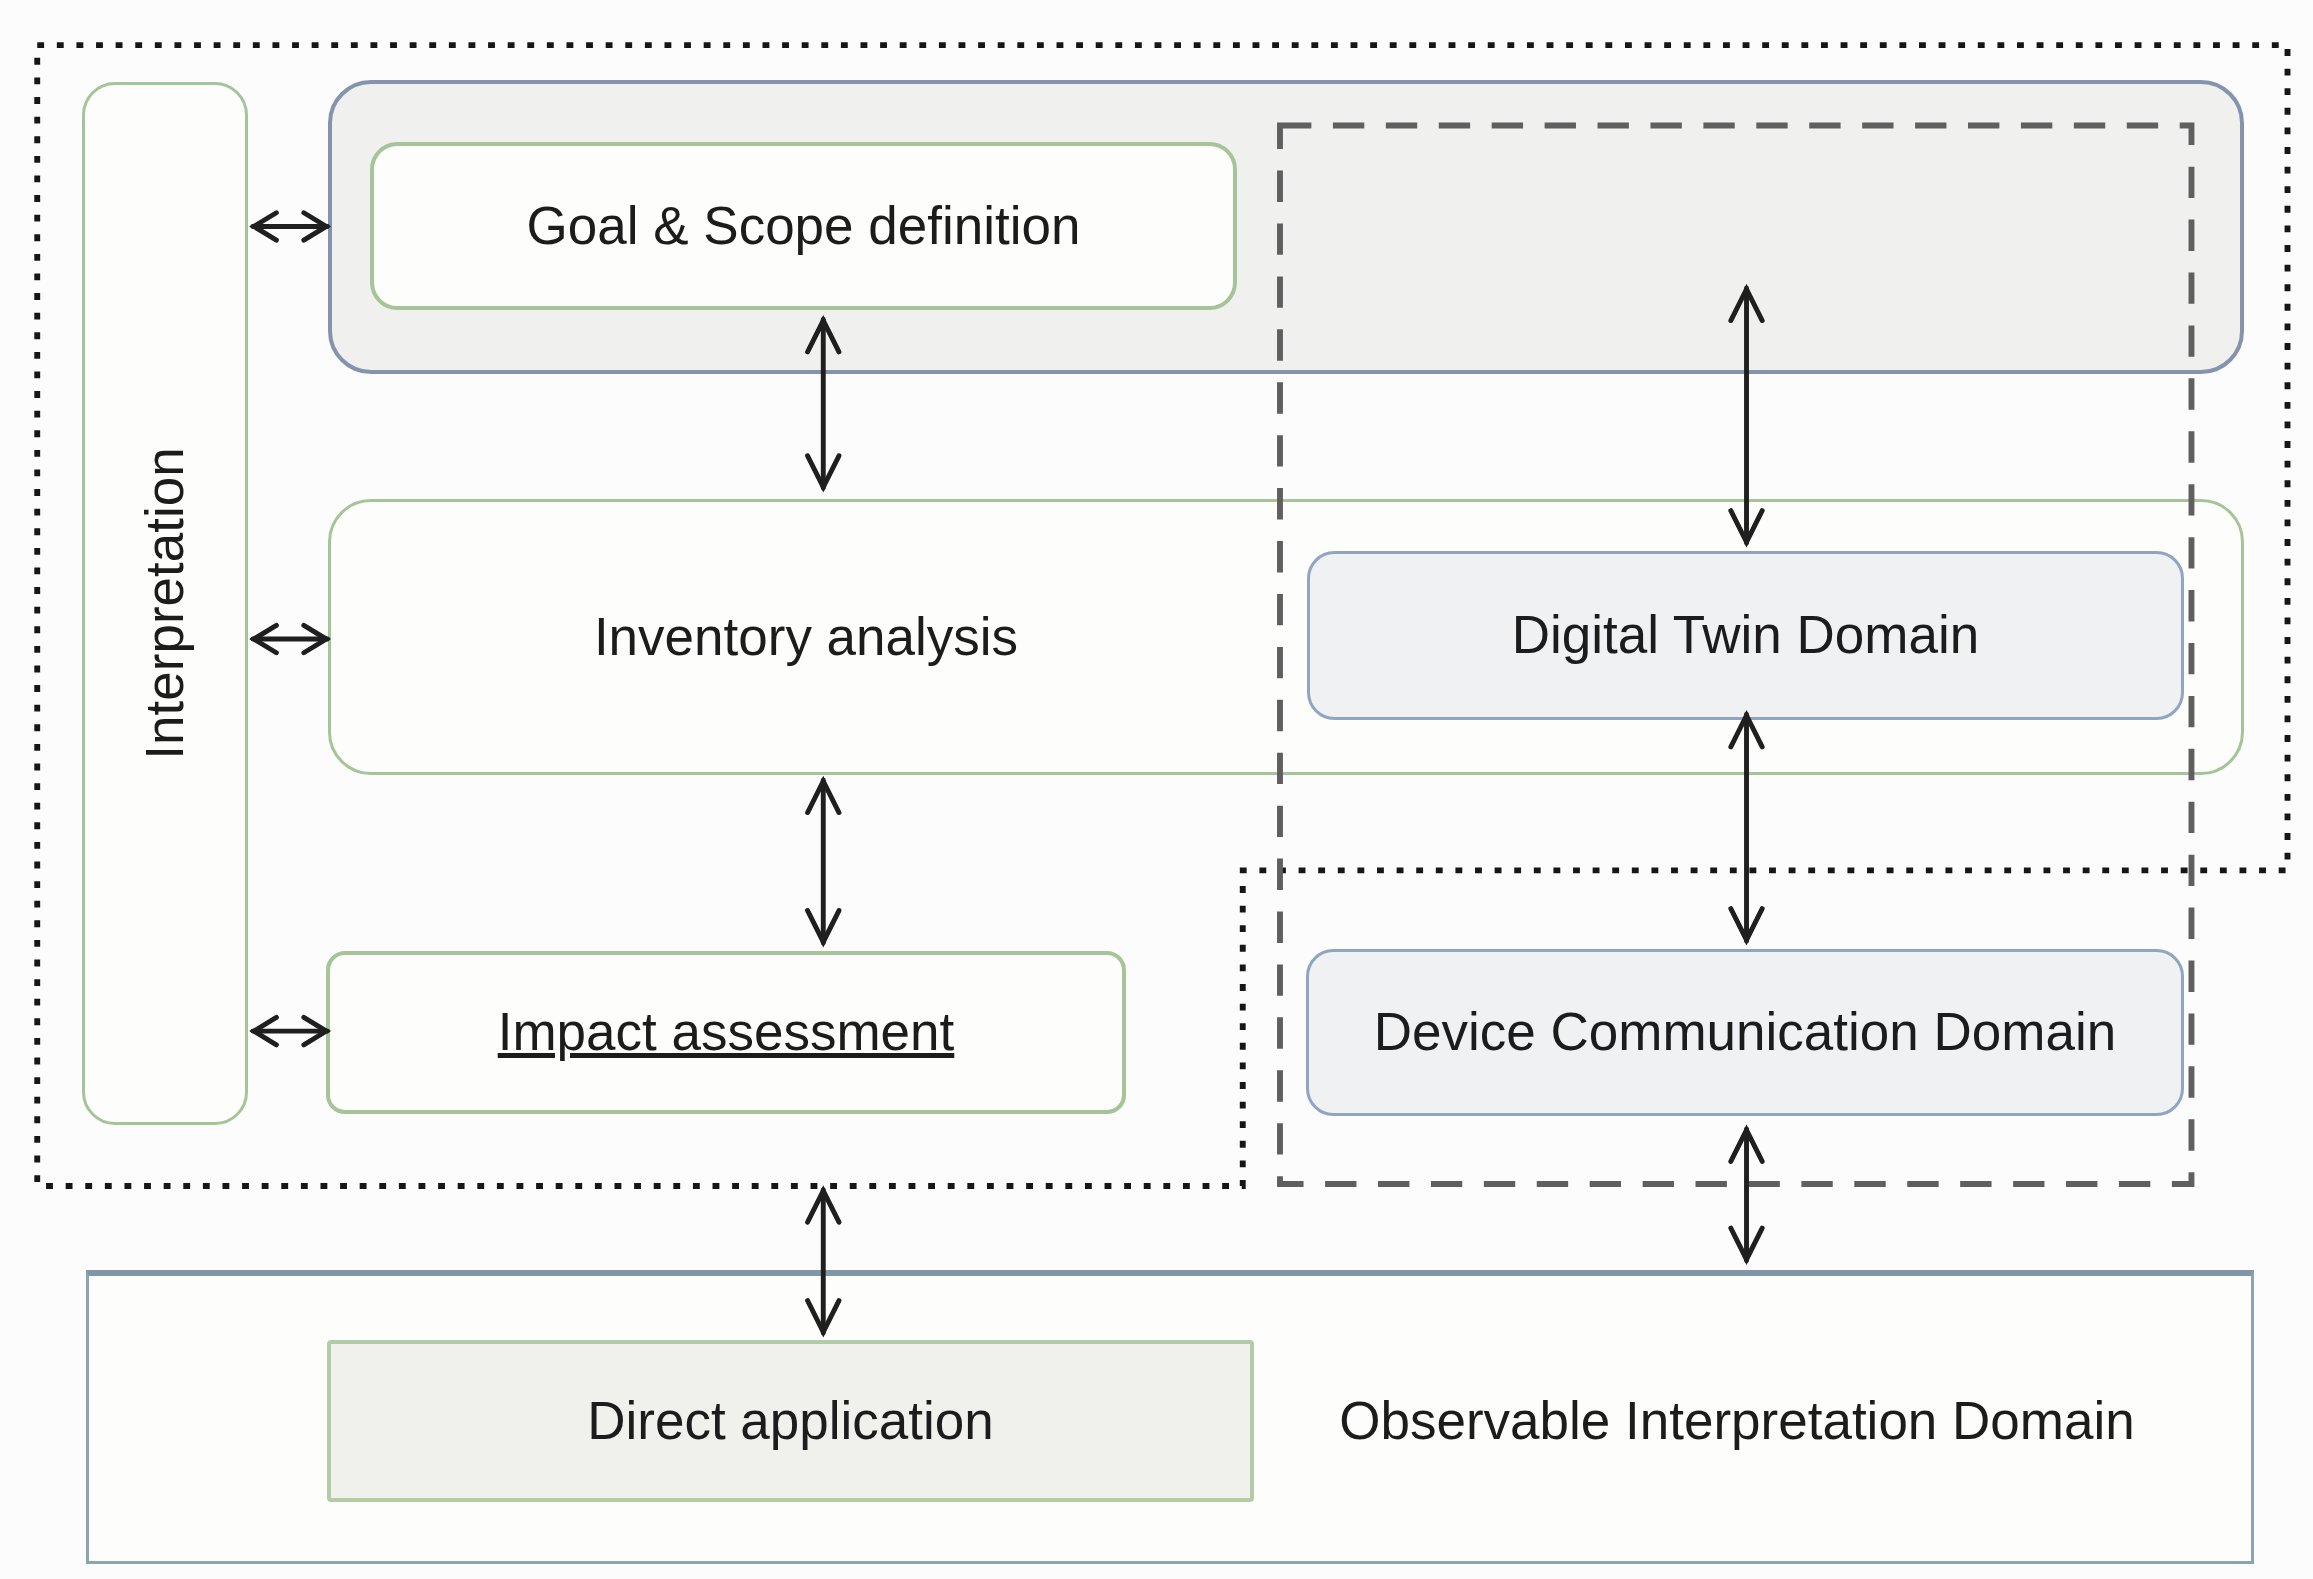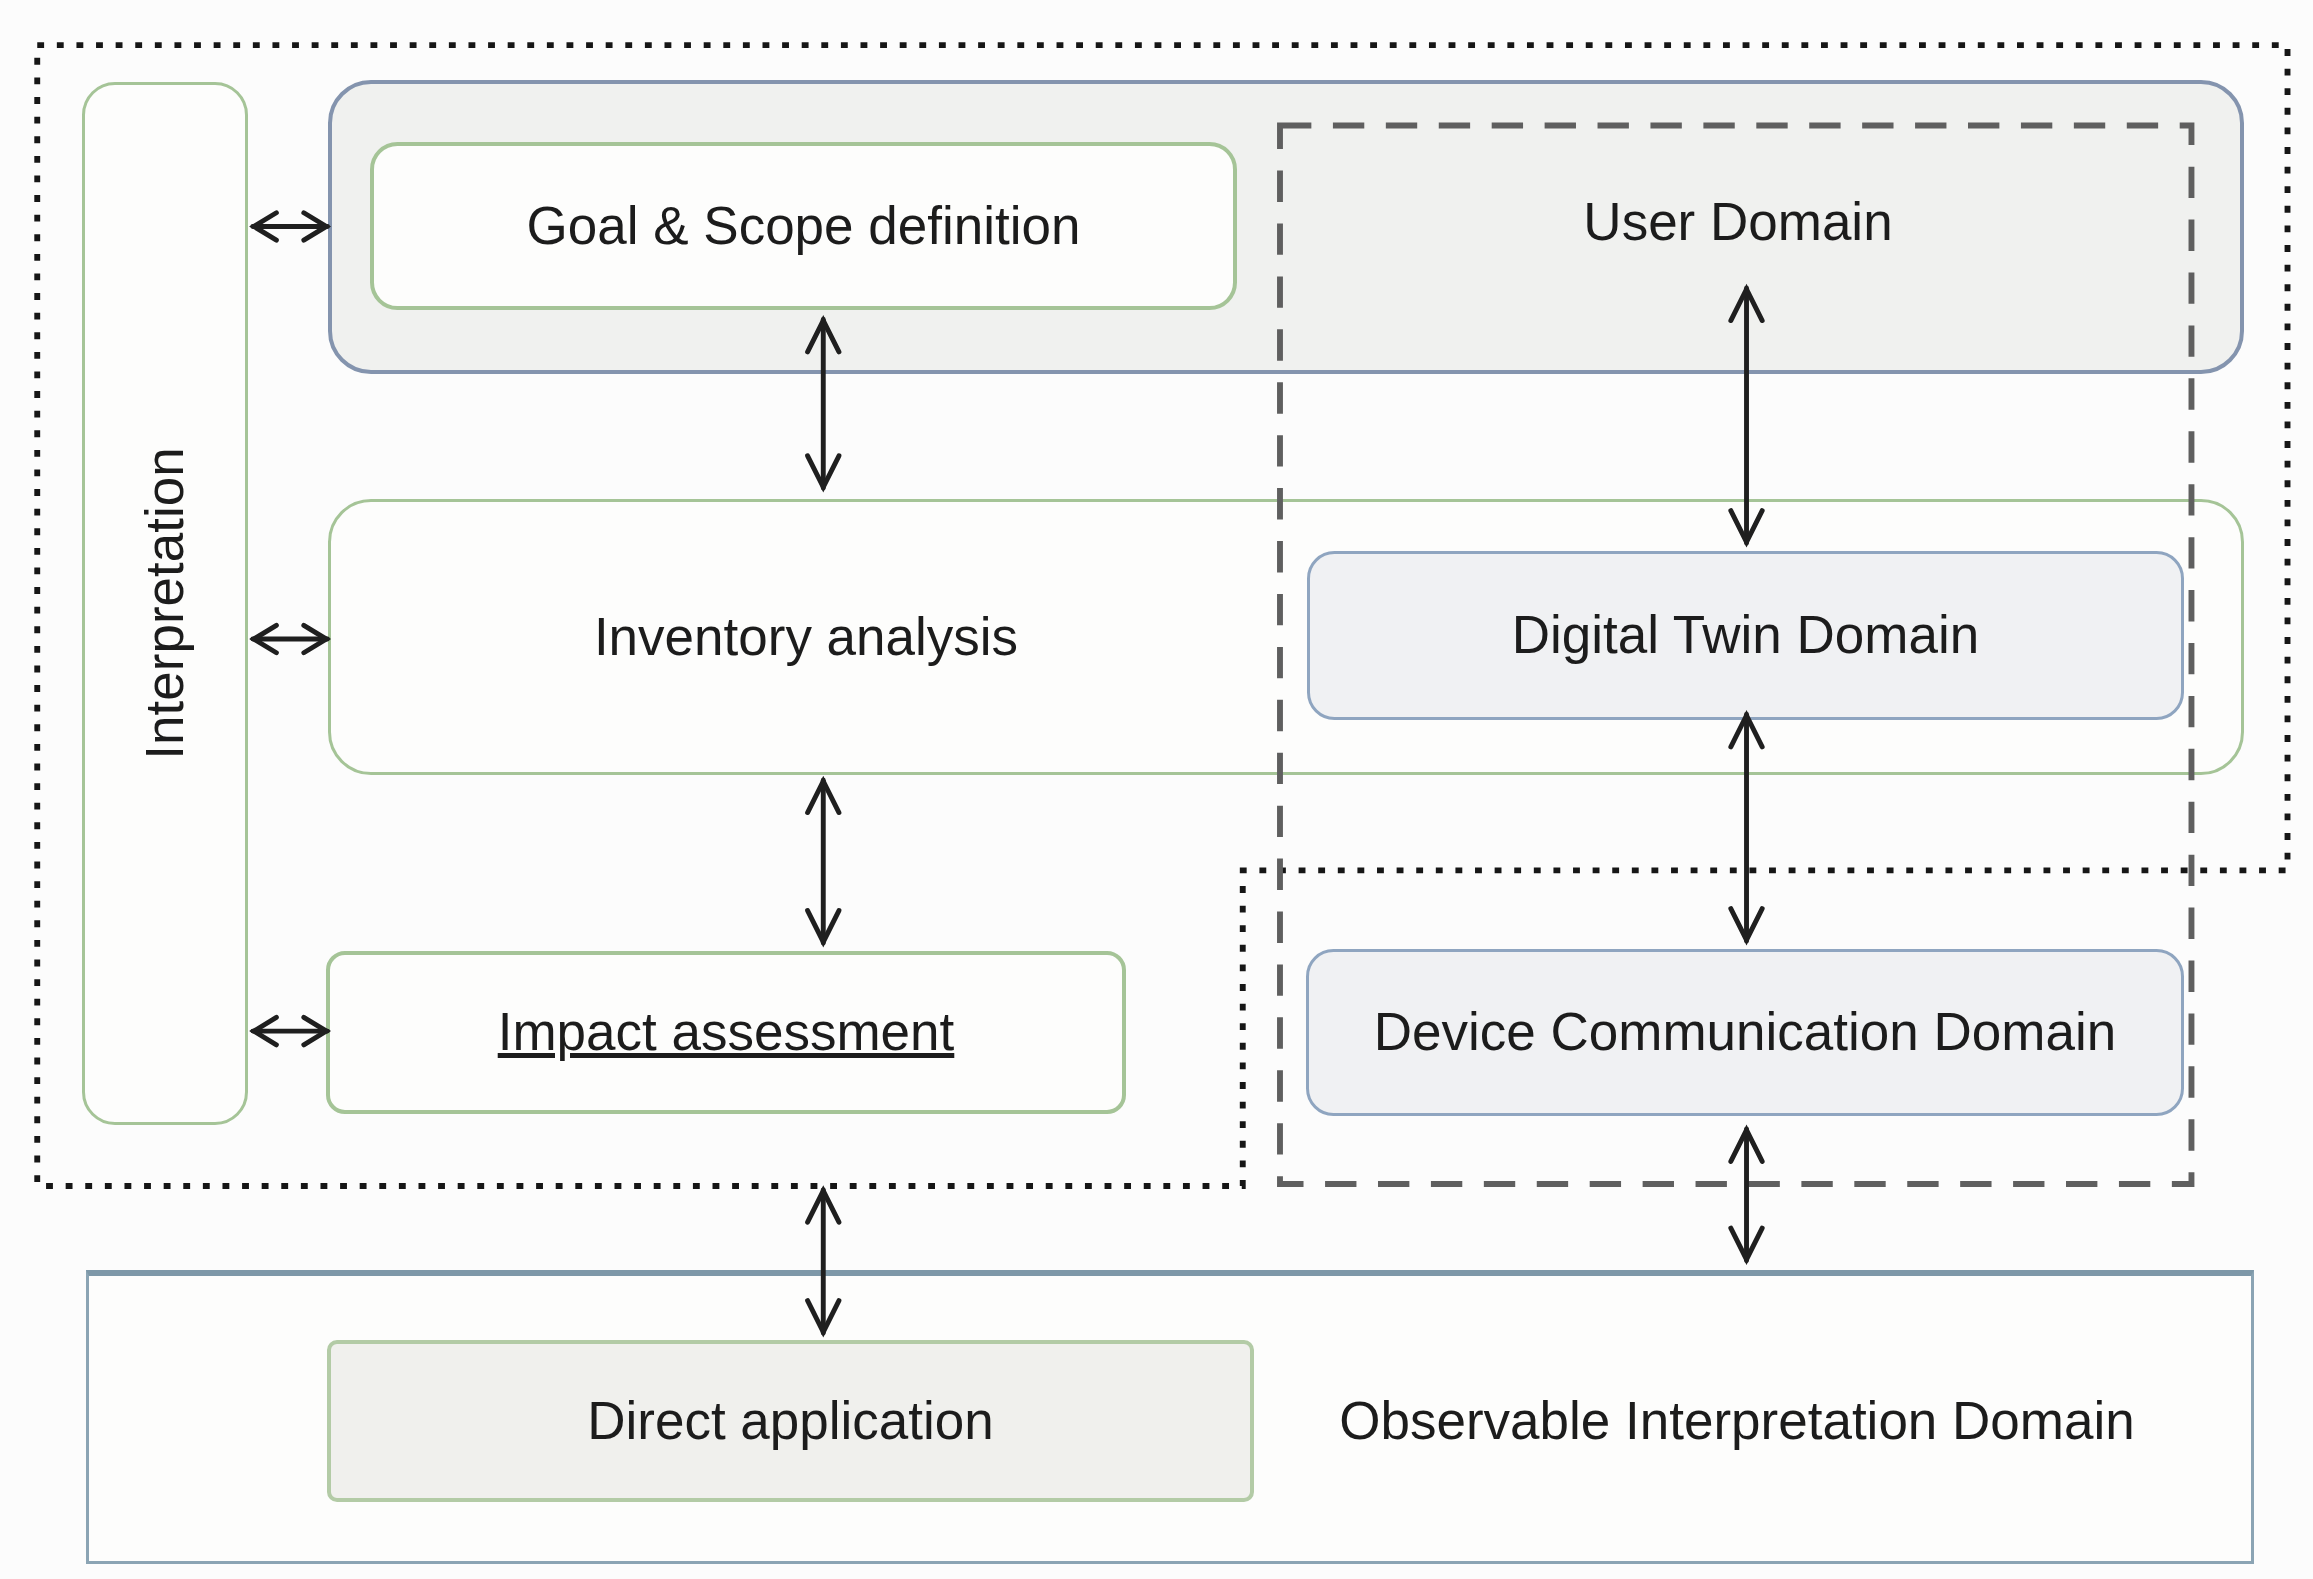--- a/index.html
+++ b/index.html
@@ -84,21 +84,21 @@
     left: 86px; top: 1270px; width: 2168px; height: 294px;
     background: var(--white-fill, #fdfdfc);
     border: 3.9px solid var(--bottom-border, #8ba4b4);
     border-top: 6.9px solid var(--bottom-border-top, #7e98a8);
     border-radius: 0;
   }
   .direct-box {
     left: 327px; top: 1340px; width: 927px; height: 162px;
     background: var(--direct-fill, #f0f0ed);
     border: 4.9px solid var(--direct-border, #b3cba6);
-    border-radius: 10px;
+    border-radius: 4px;
   }
   .omd-label {
     left: 1286px; top: 1372px; width: 902px; height: 98px;
     background: transparent;
   }
   .connector-layer {
     position: absolute;
     left: 0; top: 0;
     width: 2313px; height: 1579px;
     pointer-events: none;
@@ -143,23 +143,20 @@
   <div class="box inventory-label">
     <span>Inventory analysis</span>
   </div>
   <div class="box impact-box">
     <span>Impact assessment</span>
   </div>
   <div class="box direct-box">
     <span>Direct application</span>
   </div>
 
-  <div class="box user-domain-label">
-    <span>User Domain</span>
-  </div>
   <div class="box dtd-box">
     <span>Digital Twin Domain</span>
   </div>
   <div class="box dcd-box">
     <span>Device Communication Domain</span>
   </div>
   <div class="box omd-label">
     <span>Observable Interpretation Domain</span>
   </div>
 

